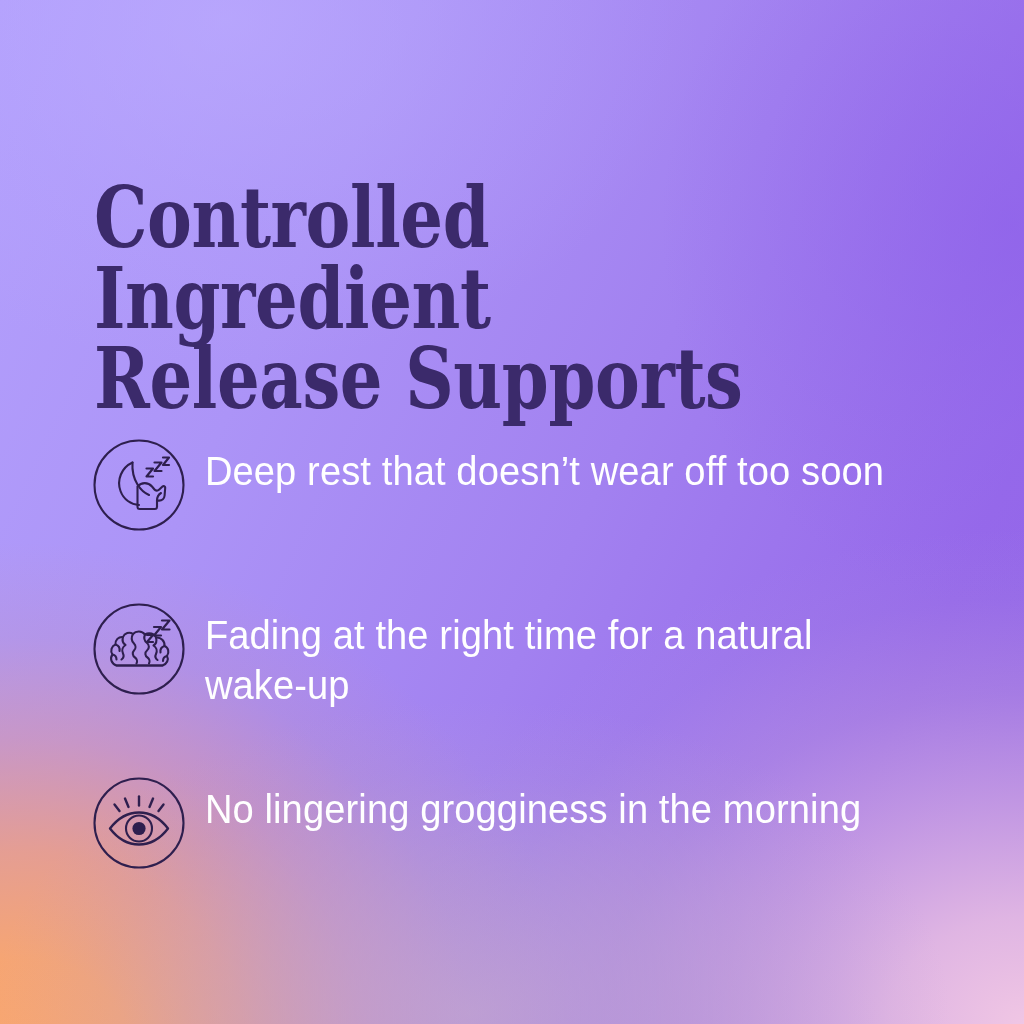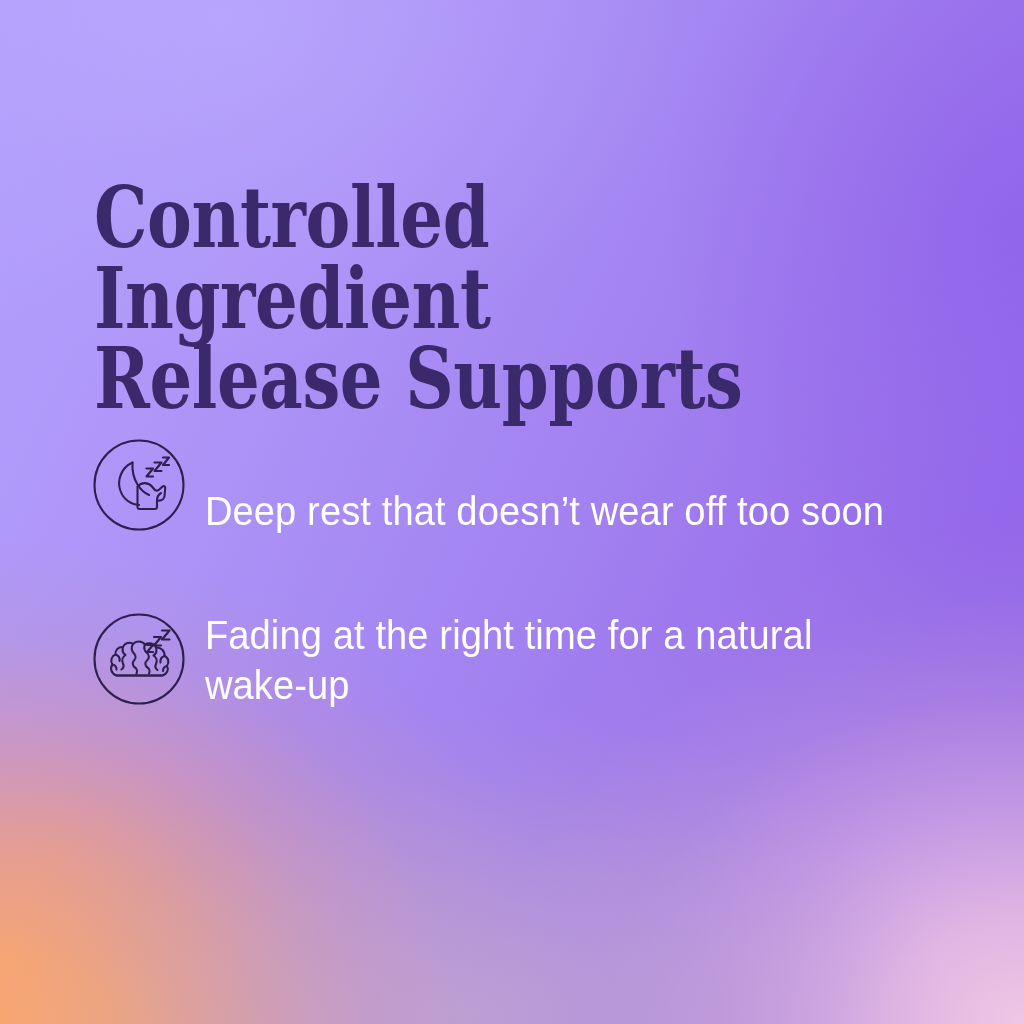--- a/index.html
+++ b/index.html
@@ -90,21 +90,21 @@
 
   
   .benefits {
     position: absolute;
     left: 88px;
     top: 432px;
     width: 880px;
   }
   .benefit-row {
     display: flex;
-    align-items: flex-end;
+    align-items: flex-start;
     margin-bottom: 60px;
   }
   .benefit-row:last-child { margin-bottom: 0; }
 
   .icon-wrap {
     flex: 0 0 auto;
     width: 102px;
     height: 102px;
     display: flex;
     align-items: center;
@@ -203,16 +203,37 @@
             <path d="M48 31.5 L48 64.5" fill="none" opacity="0"></path>
 
             <path d="M56 34 H62 L56 41 H62" stroke-width="2.2"></path>
             <path d="M63 26 H70 L63 34.5 H70" stroke-width="2.2"></path>
             <path d="M71 19.5 H78.5 L71 28.5 H78.5" stroke-width="2.2"></path>
           </svg>
         </div>
         <div class="benefit-text">Fading at the right time for a natural wake-up</div>
       </div>
 
+      <div class="benefit-row">
+        <div class="icon-wrap">
+          <svg width="96" height="96" viewBox="0 0 96 96" fill="none" stroke="#2e1f4e" stroke-width="2.1" stroke-linecap="round" stroke-linejoin="round">
+            <circle cx="48" cy="48" r="44.5"></circle>
+
+            <path d="M19 53.5 C27 43 37 37.5 48 37.5 C59 37.5 69 43 77 53.5
+                     C69 64 59 69.5 48 69.5 C37 69.5 27 64 19 53.5 Z" fill="none" stroke-width="2.4"></path>
+
+            <circle cx="48" cy="53.5" r="13"></circle>
+
+            <circle cx="48" cy="53.5" r="6.6" fill="#2e1f4e" stroke="none"></circle>
+
+            <path d="M48 30.5 L48 21.5" stroke-width="2.4"></path>
+            <path d="M37.5 32 L34 23.5" stroke-width="2.4"></path>
+            <path d="M58.5 32 L62 23.5" stroke-width="2.4"></path>
+            <path d="M28.5 36 L23.5 29.5" stroke-width="2.4"></path>
+            <path d="M67.5 36 L72.5 29.5" stroke-width="2.4"></path>
+          </svg>
+        </div>
+        <div class="benefit-text">No lingering grogginess in the morning</div>
+      </div>
 
     </div>
   </div>
 </div>
 
 </body></html>

